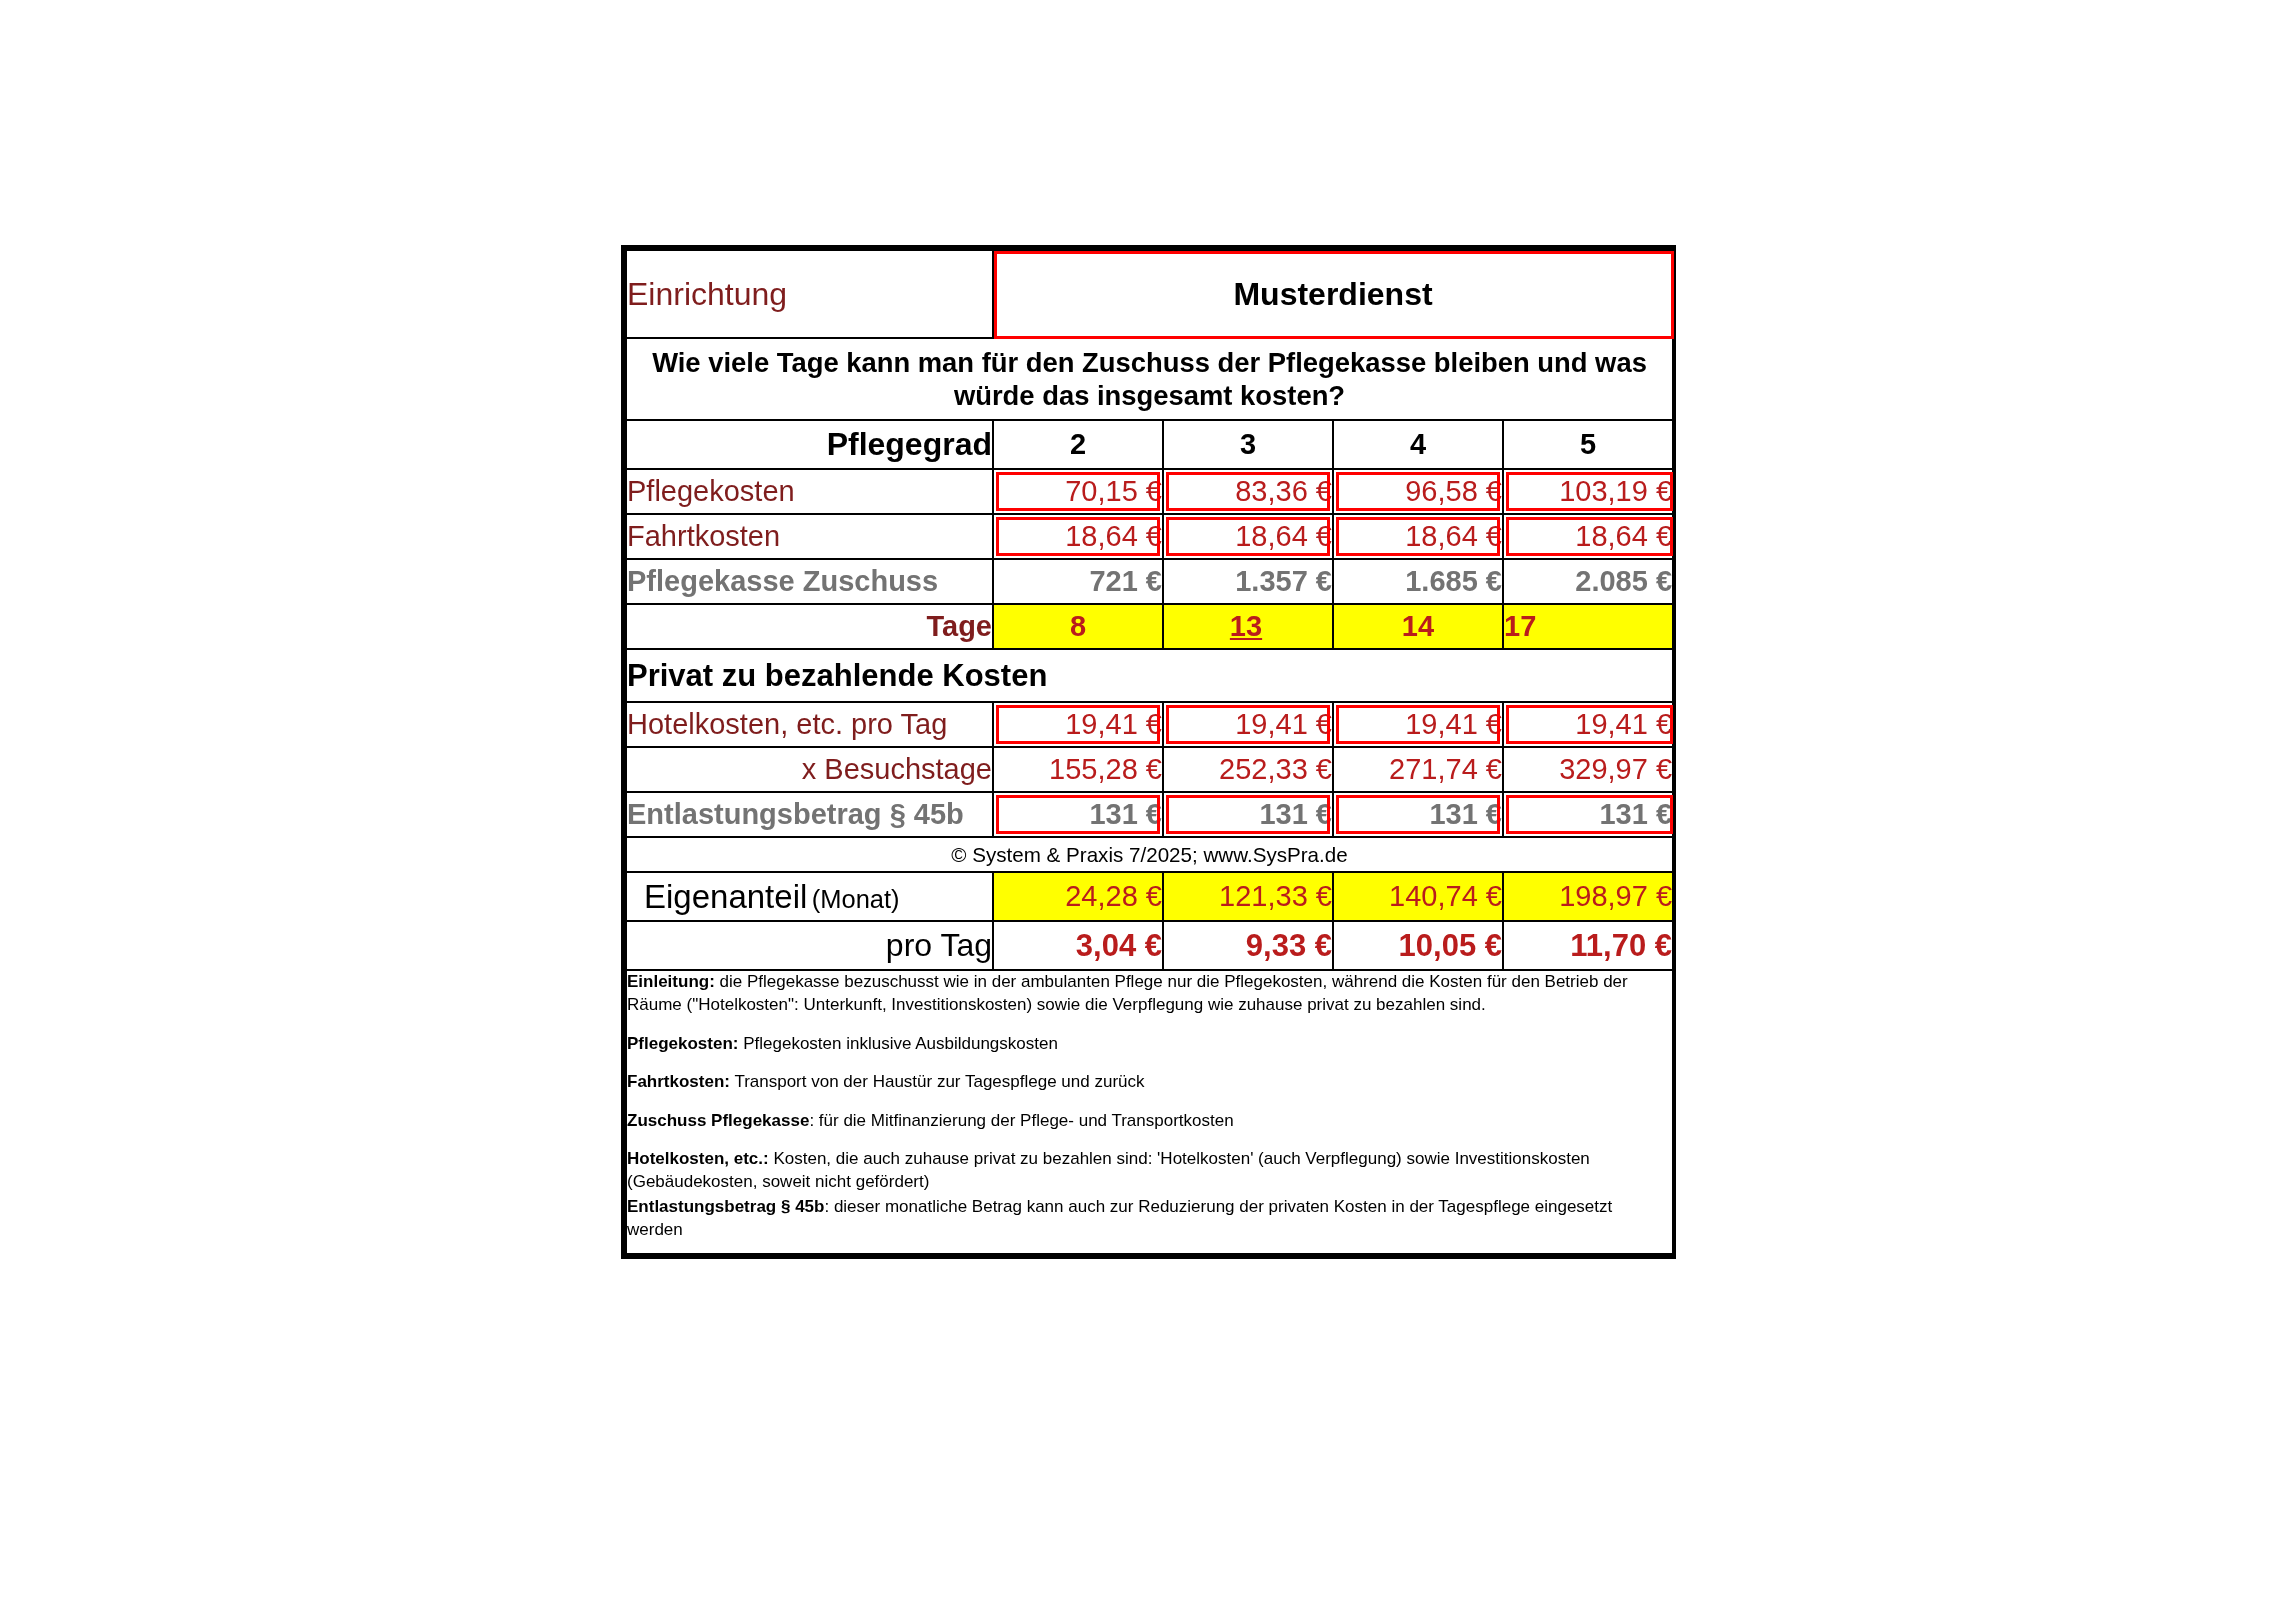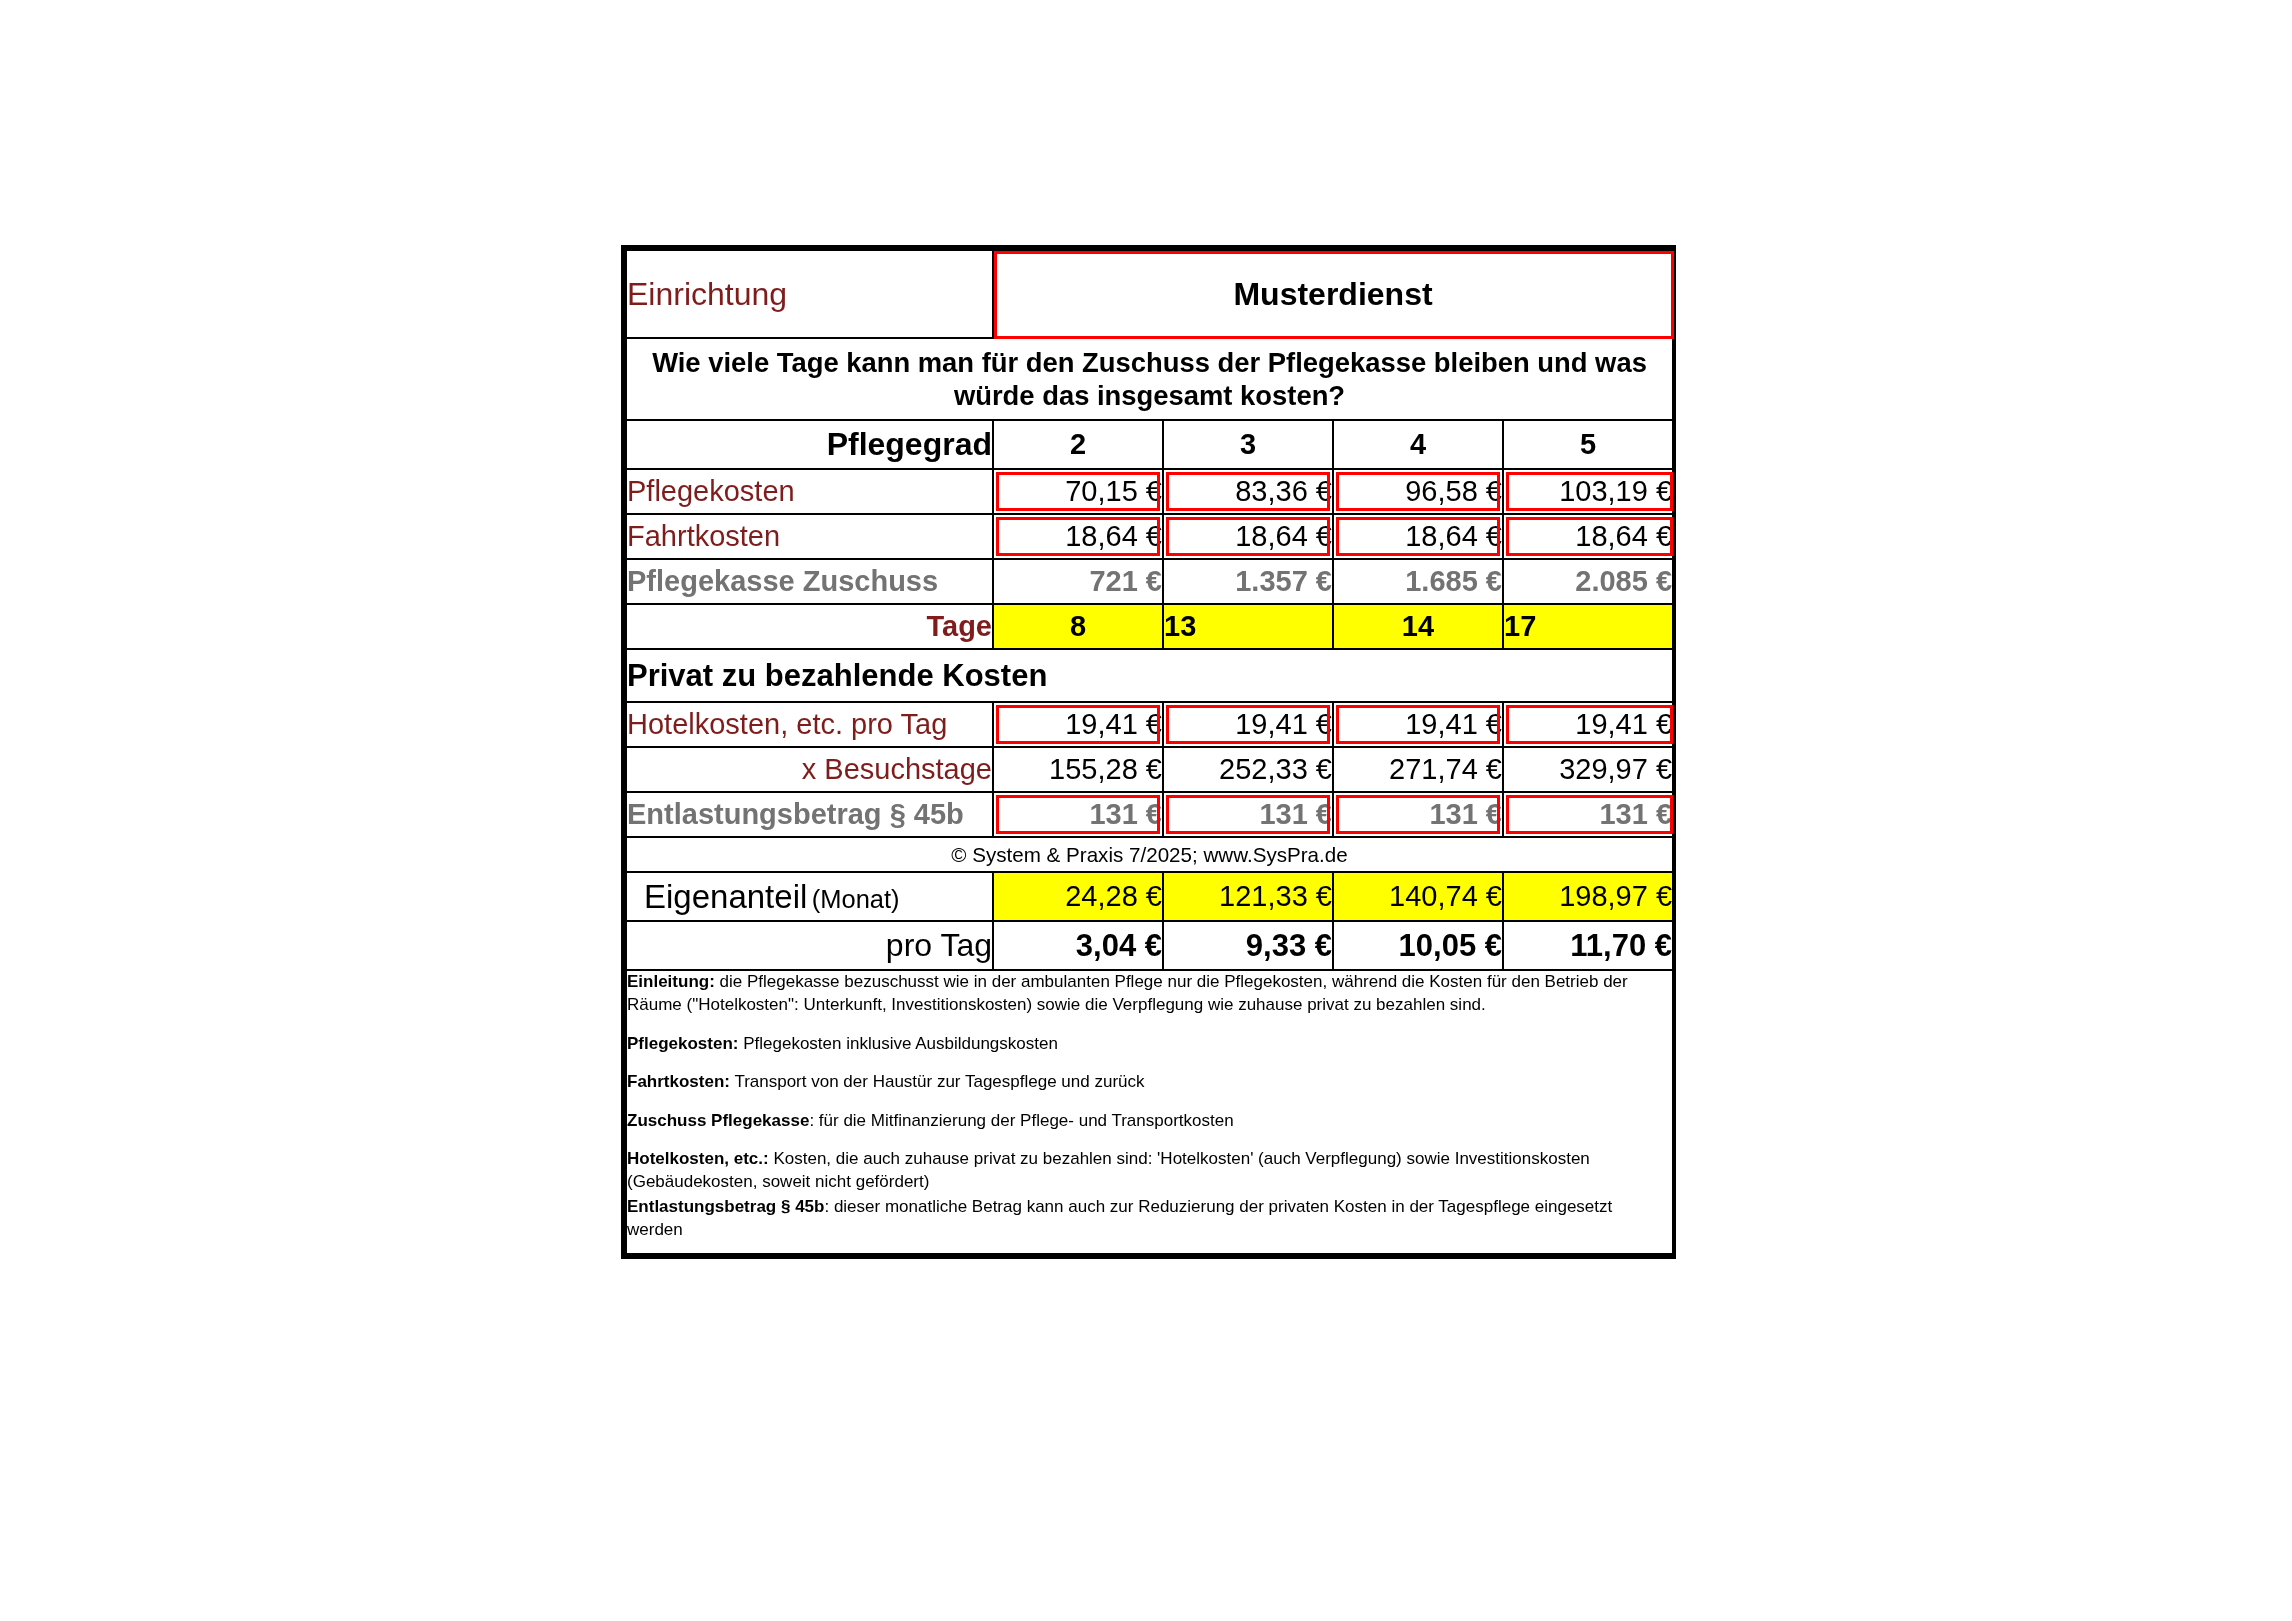--- a/index.html
+++ b/index.html
@@ -47,21 +47,21 @@
     font-size: 29px;
     color: #7f1d1d;
     padding: 2.9px 7.8px 4.9px 7.8px;
     white-space: nowrap;
     text-align: left;
   }
   .lbl.right { text-align: right; }
   .lbl.bold  { font-weight: bold; }
   .num {
     font-size: 29px;
-    color: #000000;
+    color: #b91c1c;
     text-align: right;
     padding: 2.9px 9.8px 4.9px 3.9px;
     white-space: nowrap;
   }
   .num.bold { font-weight: bold; }
   .green { color: #737373; font-weight: bold; }
   .yellow { background: #FFFF00 !important; }
 
   
   .r-einrichtung td { height: 86px; }
@@ -241,21 +241,21 @@
         <td class="lbl green">Pflegekasse Zuschuss</td>
         <td class="num green">721 €</td>
         <td class="num green">1.357 €</td>
         <td class="num green">1.685 €</td>
         <td class="num green">2.085 €</td>
       </tr>
 
       <tr class="datarow thickbot">
         <td class="lbl right bold">Tage</td>
         <td class="num bold yellow" style="text-align:center;padding-right:0;">8</td>
-        <td class="num bold yellow" style="text-align:left;padding-right:4px;">13</td>
+        <td class="num bold yellow" style="text-align:center;padding-right:4px;text-decoration:underline;">13</td>
         <td class="num bold yellow" style="text-align:center;padding-right:0;">14</td>
         <td class="num bold yellow" style="text-align:left;padding-right:0;">17</td>
       </tr>
 
       <tr class="r-section">
         <td colspan="5">Privat zu bezahlende Kosten</td>
       </tr>
 
       <tr class="datarow">
         <td class="lbl">Hotelkosten, etc. pro Tag</td>

